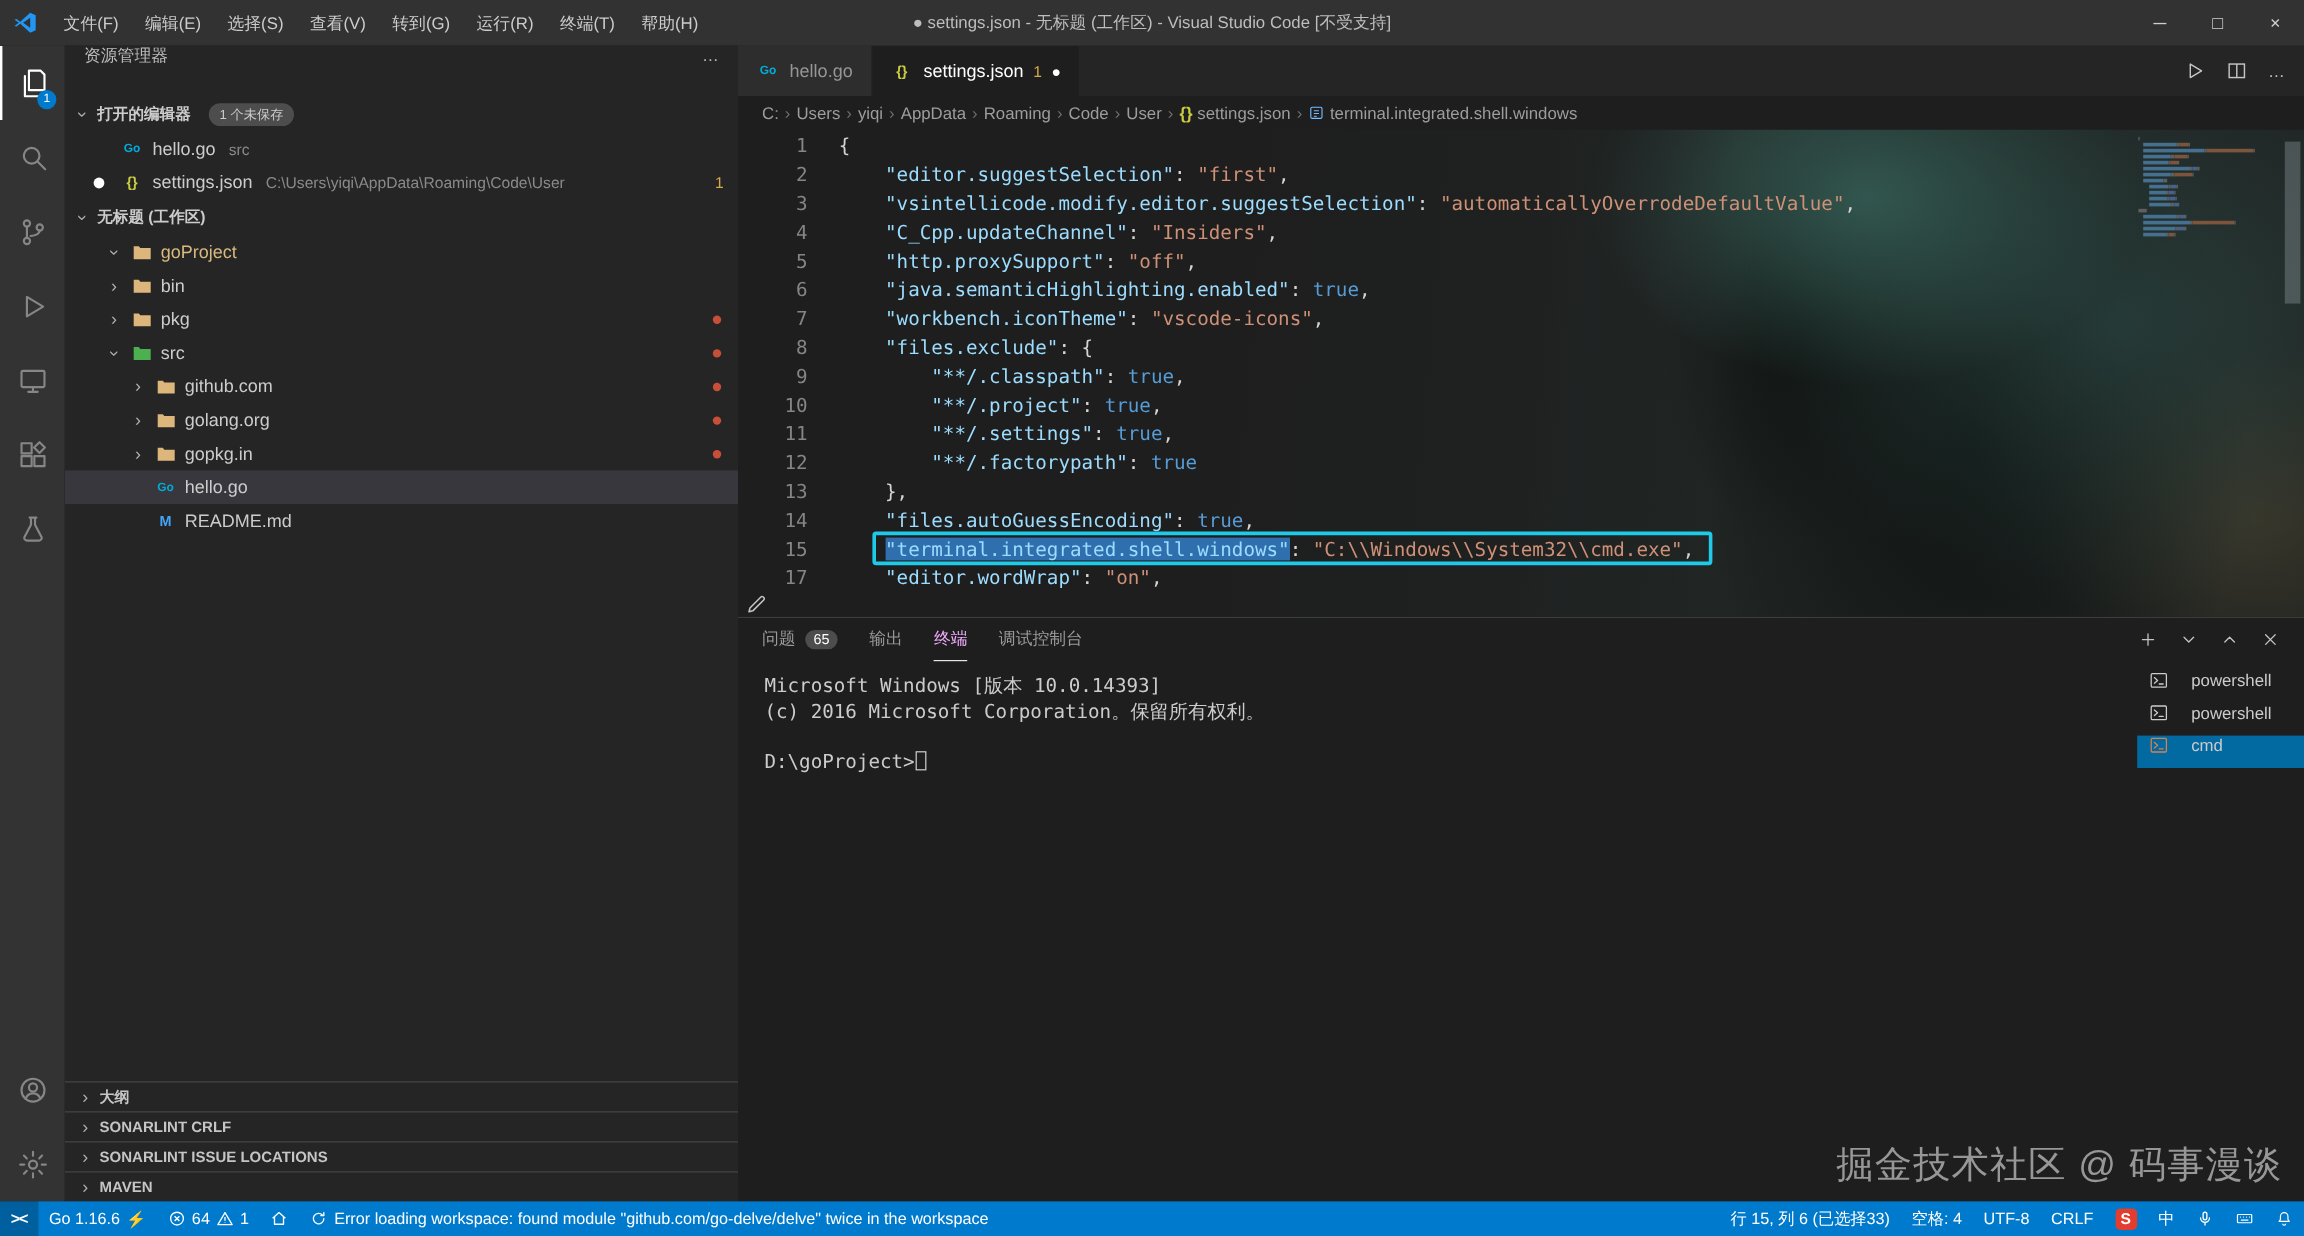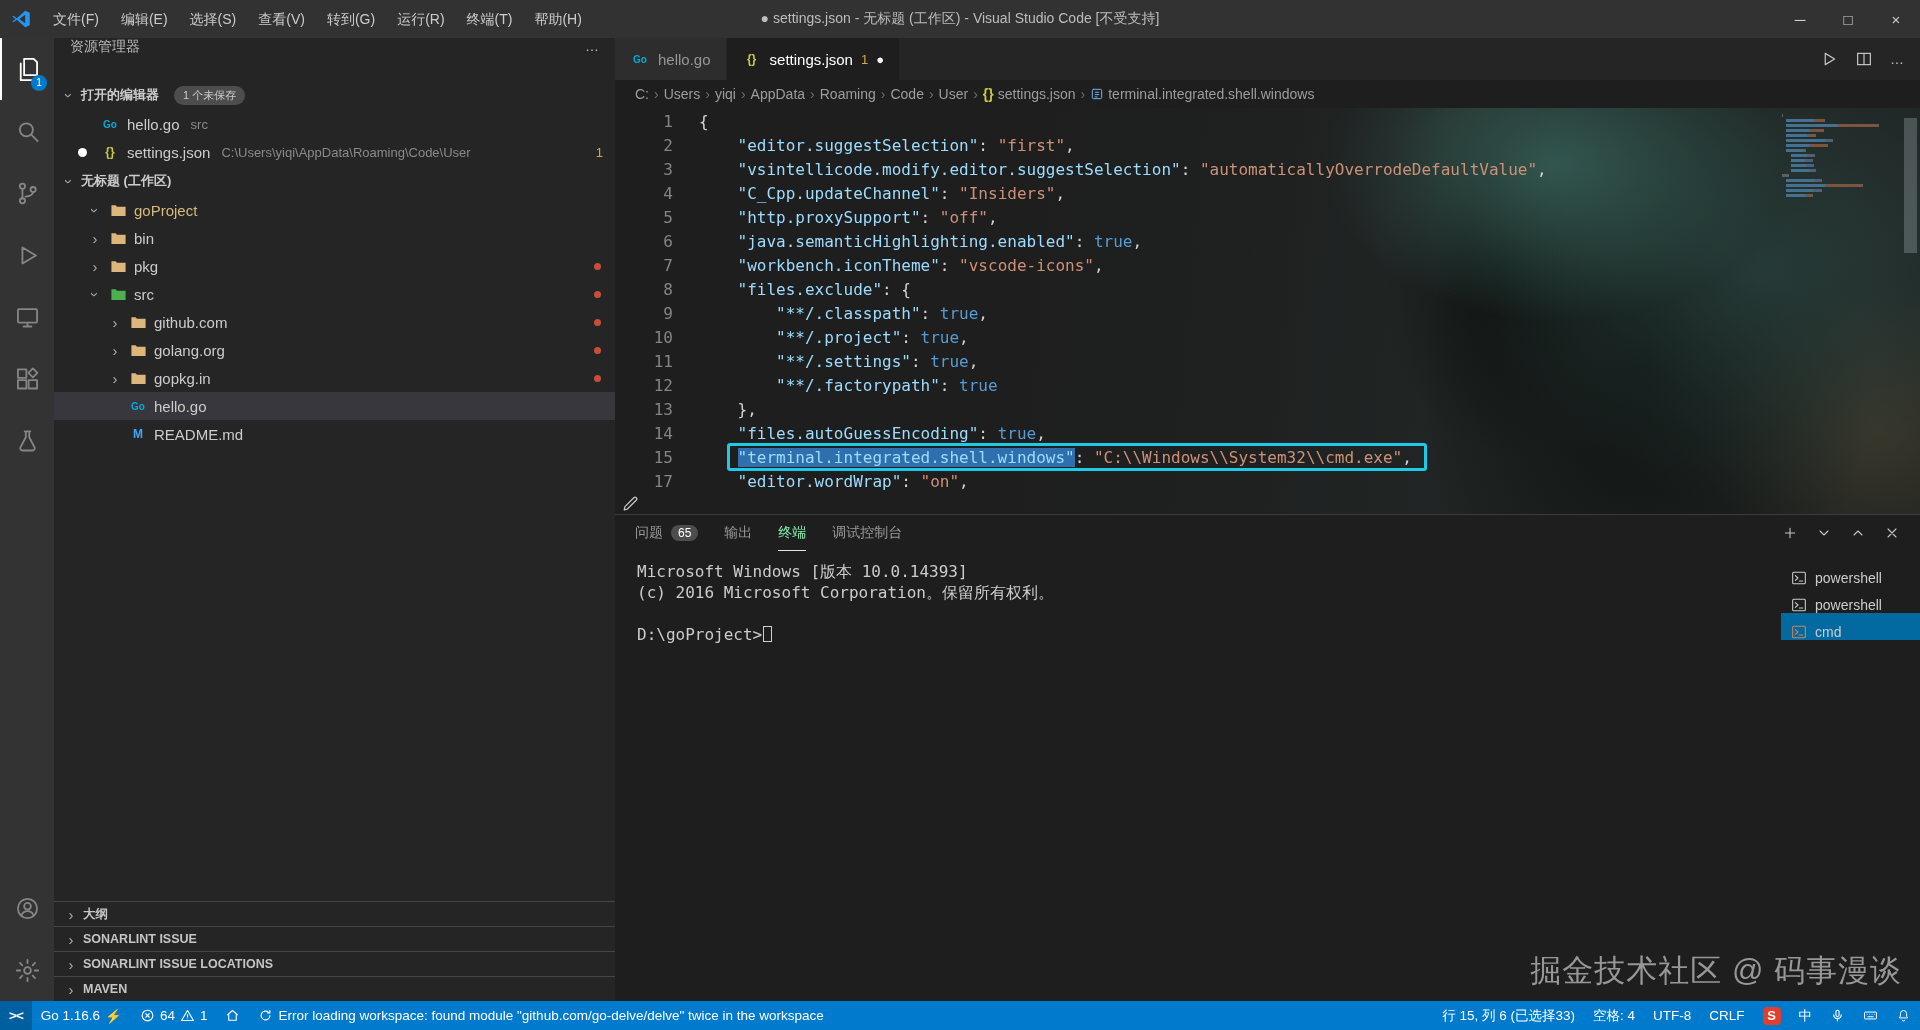--- a/index.html
+++ b/index.html
@@ -83,30 +83,30 @@
   .minimap{position:absolute;top:6px;right:26px;width:112px;z-index:2}
   .mm-line{height:3px;margin-bottom:2px;display:flex}
   .mm-line span{height:3px;display:inline-block}
   .scroll-track{position:absolute;top:0;right:0;width:20px;height:100%;z-index:2}
   .scroll-thumb{position:absolute;top:10px;right:3px;width:13px;height:135px;background:rgba(140,150,155,0.40)}
 
   
   .panel{height:487px;border-top:1px solid #3c3c3c;display:flex;flex-direction:column;background:#1e1e1e}
   .panel-header{height:36px;display:flex;align-items:center;gap:26px;padding:0 20px}
   .panel-tab{height:36px;display:flex;align-items:center;gap:8px;color:#9a9a9a;font-size:14px}
-  .panel-tab.active{color:#86efac;border-bottom:1px solid #e7e7e7}
+  .panel-tab.active{color:#f0abfc;border-bottom:1px solid #e7e7e7}
   .count-badge{background:#4d4d4d;color:#ffffff;border-radius:10px;padding:1px 7px;font-size:12px}
   .panel-actions{margin-left:auto;display:flex;align-items:center;gap:18px;color:#c5c5c5}
   .panel-actions svg{width:16px;height:16px}
   .panel-body{flex:1;display:flex;min-height:0}
   .terminal-output{flex:1;padding:10px 0 0 22px;font-family:"DejaVu Sans Mono",monospace;font-size:16px;line-height:21px;color:#cccccc}
   .t-line{white-space:pre;height:21px}
   .cursor{display:inline-block;width:9px;height:16px;border:1px solid #cfcfcf;vertical-align:-2px;margin-left:1px}
   .terminal-side{width:139px;flex:none;padding-top:8px}
-  .ts-row{height:27px;display:flex;align-items:flex-end;gap:8px;padding-left:10px;font-size:14px;color:#cccccc}
+  .ts-row{height:27px;display:flex;align-items:flex-start;gap:19px;padding-left:10px;font-size:14px;color:#cccccc}
   .ts-row.active{background:#0369a1}
   .ts-row svg{width:16px;height:16px;flex:none}
   .ts-row.active svg{color:#d38450}
 
   
   .statusbar{height:29px;background:#007acc;display:flex;align-items:center;color:#ffffff;font-size:13.5px}
   .sb-item{display:flex;align-items:center;gap:5px;padding:0 9px;height:100%;white-space:nowrap}
   .sb-item svg{width:15px;height:15px}
   .sb-remote{background:rgba(0,0,0,0.22);font-weight:700;letter-spacing:-1px}
   .sb-right{margin-left:auto;display:flex;height:100%}
@@ -329,21 +329,21 @@
           <span class="label">README.md</span>
         </div>
       </div>
     <div class="sidebar-bottom" id="sb-bottom">
         <div class="sb-section">
           <span class="chev">›</span>
           <span>大纲</span>
         </div>
         <div class="sb-section">
           <span class="chev">›</span>
-          <span>SONARLINT ISSUE</span>
+          <span>SONARLINT CRLF</span>
         </div>
         <div class="sb-section">
           <span class="chev">›</span>
           <span>SONARLINT ISSUE LOCATIONS</span>
         </div>
         <div class="sb-section">
           <span class="chev">›</span>
           <span>MAVEN</span>
         </div>
       </div>

